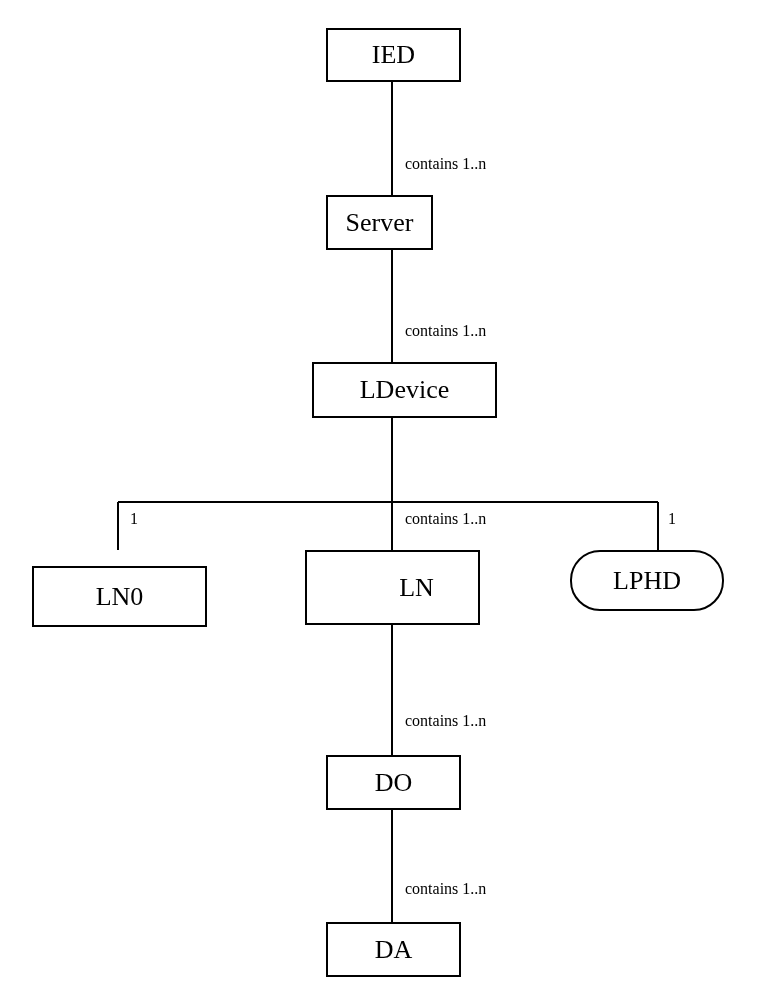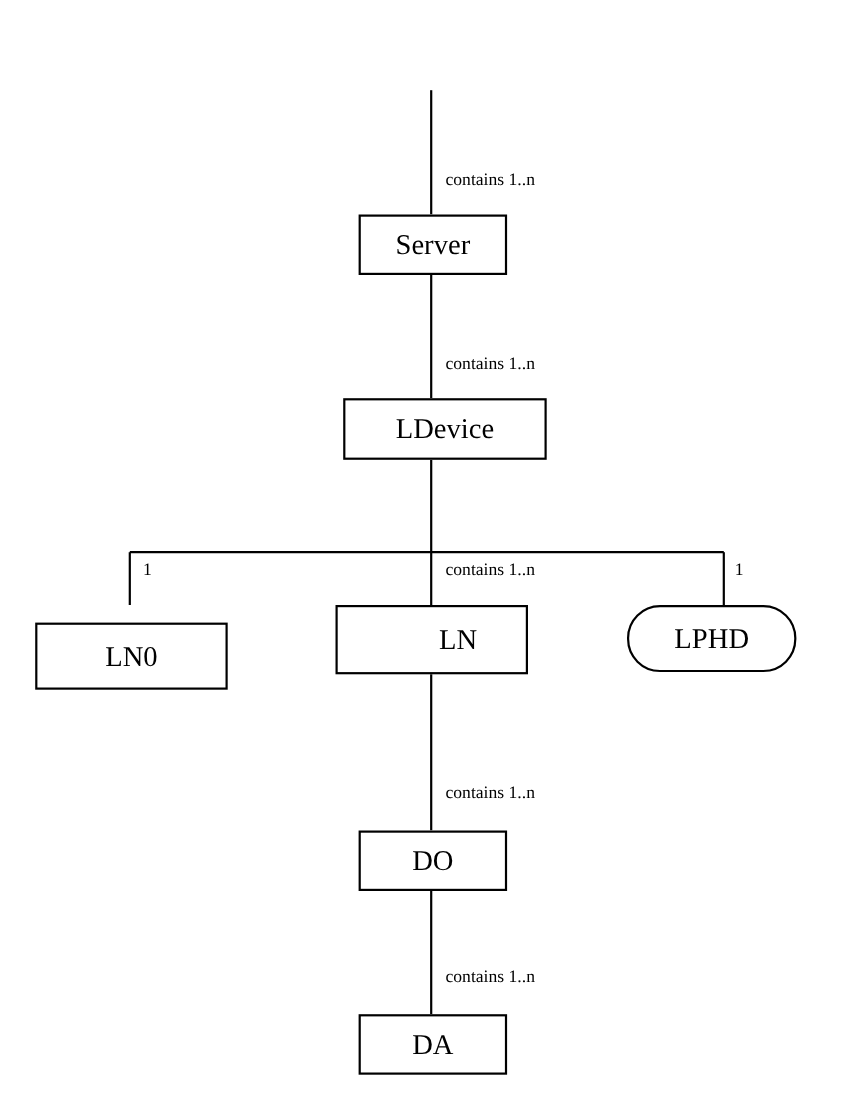--- a/index.html
+++ b/index.html
@@ -63,34 +63,37 @@
 
     <line x1="392" y1="502" x2="392" y2="550"></line>
 
     <line x1="658" y1="502" x2="658" y2="550"></line>
 
     <line x1="392" y1="611" x2="392" y2="755"></line>
 
     <line x1="392" y1="810" x2="392" y2="922"></line>
   </svg>
 
+  <div class="box" style="left:326px; top:28px; width:135px; height:54px;">
+    <span>IED</span>
+  </div>
 
-  <div class="box" style="left:326px; top:195px; width:135px; height:55px;">
+  <div class="box" style="left:326px; top:195px; width:107px; height:55px;">
     <span>Server</span>
   </div>
 
   <div class="box" style="left:312px; top:362px; width:185px; height:56px;">
     <span>LDevice</span>
   </div>
 
   <div class="box" style="left:32px; top:550px; width:175px; height:61px;margin-top:16px;">
     <span>LN0</span>
   </div>
 
-  <div class="box" style="left:305px; top:550px; width:175px; height:63px;padding-left:48px;">
+  <div class="box" style="left:305px; top:550px; width:175px; height:75px;padding-left:48px;">
     <span>LN</span>
   </div>
 
   <div class="box" style="left:570px; top:550px; width:154px; height:61px;border-radius:30px;">
     <span>LPHD</span>
   </div>
 
   <div class="box" style="left:326px; top:922px; width:135px; height:55px;">
     <span>DA</span>
   </div>

